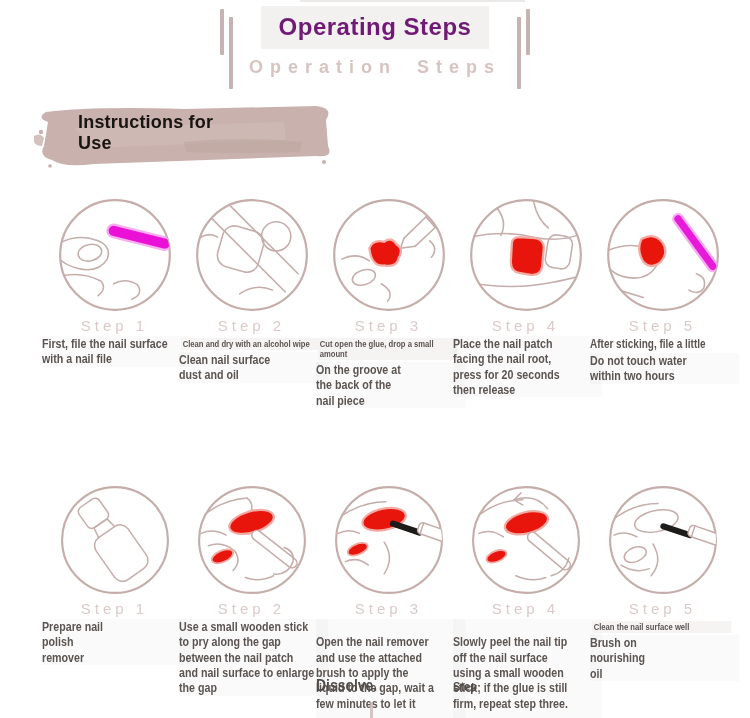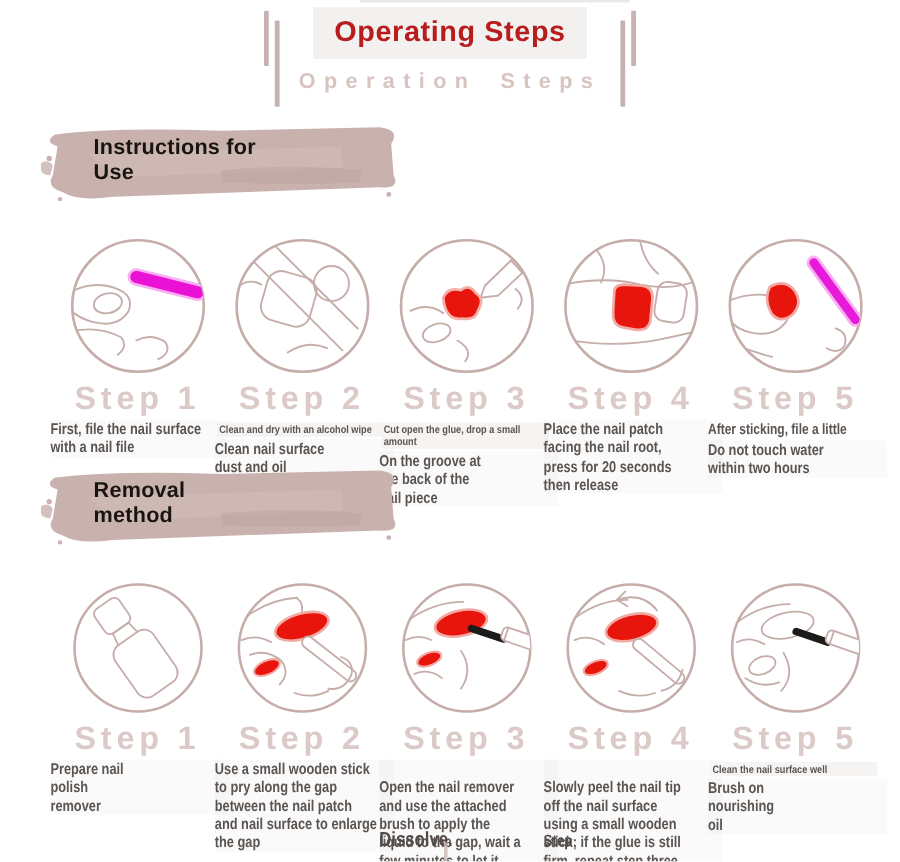--- a/index.html
+++ b/index.html
@@ -10,37 +10,37 @@
   .header{position:absolute;top:6px;left:0;width:750px;display:flex;justify-content:center;
           align-items:flex-start;gap:16px;}
   .bars{display:flex;gap:5px;}
   .bar{width:4px;background:#c6b2b0;border-radius:1px;}
   .bars-left .b1{height:46px;margin-top:3px;}
   .bars-left .b2{height:72px;margin-top:11px;}
   .bars-right .b1{height:72px;margin-top:11px;}
   .bars-right .b2{height:46px;margin-top:3px;}
   .title-wrap{text-align:center;}
   .main-title{display:inline-block;background:#f2f1f0;padding:7px 18px 8px;
-              font-size:24px;font-weight:700;color:#b91c1c;letter-spacing:.5px;}
+              font-size:24px;font-weight:700;color:#701a75;letter-spacing:.5px;}
   .sub-title{margin-top:8px;font-size:18px;font-weight:700;color:#d7c4c1;
              letter-spacing:7px;word-spacing:8px;}
   
   .brush-label{position:absolute;left:34px;width:300px;height:68px;}
   .brush-label svg{position:absolute;left:0;top:0;}
   .brush-text{position:absolute;left:44px;top:10px;font-size:18px;font-weight:800;
               color:#18140f;line-height:1.18;white-space:pre-line;letter-spacing:.2px;}
   #label-use{top:102px;}
   #label-removal{top:388px;}
   
   .steps-row{position:absolute;left:46px;width:692px;display:flex;}
   #row-use{top:197px;}
   #row-removal{top:484px;}
   .step-col{width:137px;flex:none;display:flex;flex-direction:column;align-items:center;}
   .illus{flex:none;}
-  .step-label{margin-top:4px;font-size:27px;font-weight:700;color:#dbcac7;
+  .step-label{margin-top:4px;font-size:15px;font-weight:400;color:#dbcac7;
               letter-spacing:4px;text-align:center;}
   .step-note{align-self:flex-start;margin:4px 0 0 -2px;background:#f5f4f3;padding:1px 2px;
              font-size:9px;font-weight:700;color:#5b5450;white-space:pre-line;
              transform:scaleX(.85);transform-origin:0 0;width:160px;}
   .step-note2{align-self:flex-start;margin:3px 0 0 -4px;font-size:12.5px;font-weight:700;
               color:#5b5450;white-space:pre-line;transform:scaleX(.8);transform-origin:0 0;width:180px;}
   .step-text{position:relative;align-self:flex-start;margin:4px 0 0 -4px;width:182px;
              font-size:13px;font-weight:700;color:#5b5450;line-height:1.18;
              white-space:pre-line;background:rgba(110,100,95,0.03);
              transform:scaleX(.82);transform-origin:0 0;}
@@ -203,33 +203,20 @@
           <path d="M40,46 Q54,38 63,50 Q70,61 61,71 Q50,80 42,71 Q34,58 40,46 Z" fill="#e8150c" stroke="#f2aba4" stroke-width="2.5"></path>
         </g>
       </svg>
       <div class="step-label">Step 5</div>
       <div class="step-note2">After sticking, file a little</div>
       <div class="step-text tight">Do not touch water
 within two hours</div>
     </div>
   </div>
 
-  <div class="brush-label" id="label-removal">
-    <svg width="300" height="68" viewBox="0 0 300 68">
-      <path d="M14,20 Q2,16 12,10 Q60,4 150,7 L282,4 Q300,6 292,18 L294,44 Q300,56 282,54 L60,62 Q30,66 18,58 Q4,54 10,44 Z" fill="#c9b2ae"></path>
-      <path d="M40,26 L250,20 L252,38 L60,46 Z" fill="#d3bdb9" opacity="0.5"></path>
-      <path d="M150,40 Q210,34 268,40 L266,50 Q200,52 152,50 Z" fill="#bba19c" opacity="0.45"></path>
-      <circle cx="7" cy="30" r="2.2" fill="#c9b2ae"></circle>
-      <circle cx="16" cy="64" r="1.8" fill="#c9b2ae"></circle>
-      <circle cx="290" cy="60" r="2" fill="#c9b2ae"></circle>
-      <path d="M0,34 Q6,30 10,36 L8,44 Q2,44 0,40 Z" fill="#c9b2ae" opacity=".8"></path>
-    </svg>
-    <div class="brush-text">Removal
-method</div>
-  </div>
 
   <div class="steps-row" id="row-removal">
 
     <div class="step-col">
       <svg class="illus" width="112" height="112" viewBox="0 0 127 127">
         <defs>
             <clipPath id="cp6">
               <circle cx="63.5" cy="63.5" r="60"></circle>
             </clipPath>
           </defs>

